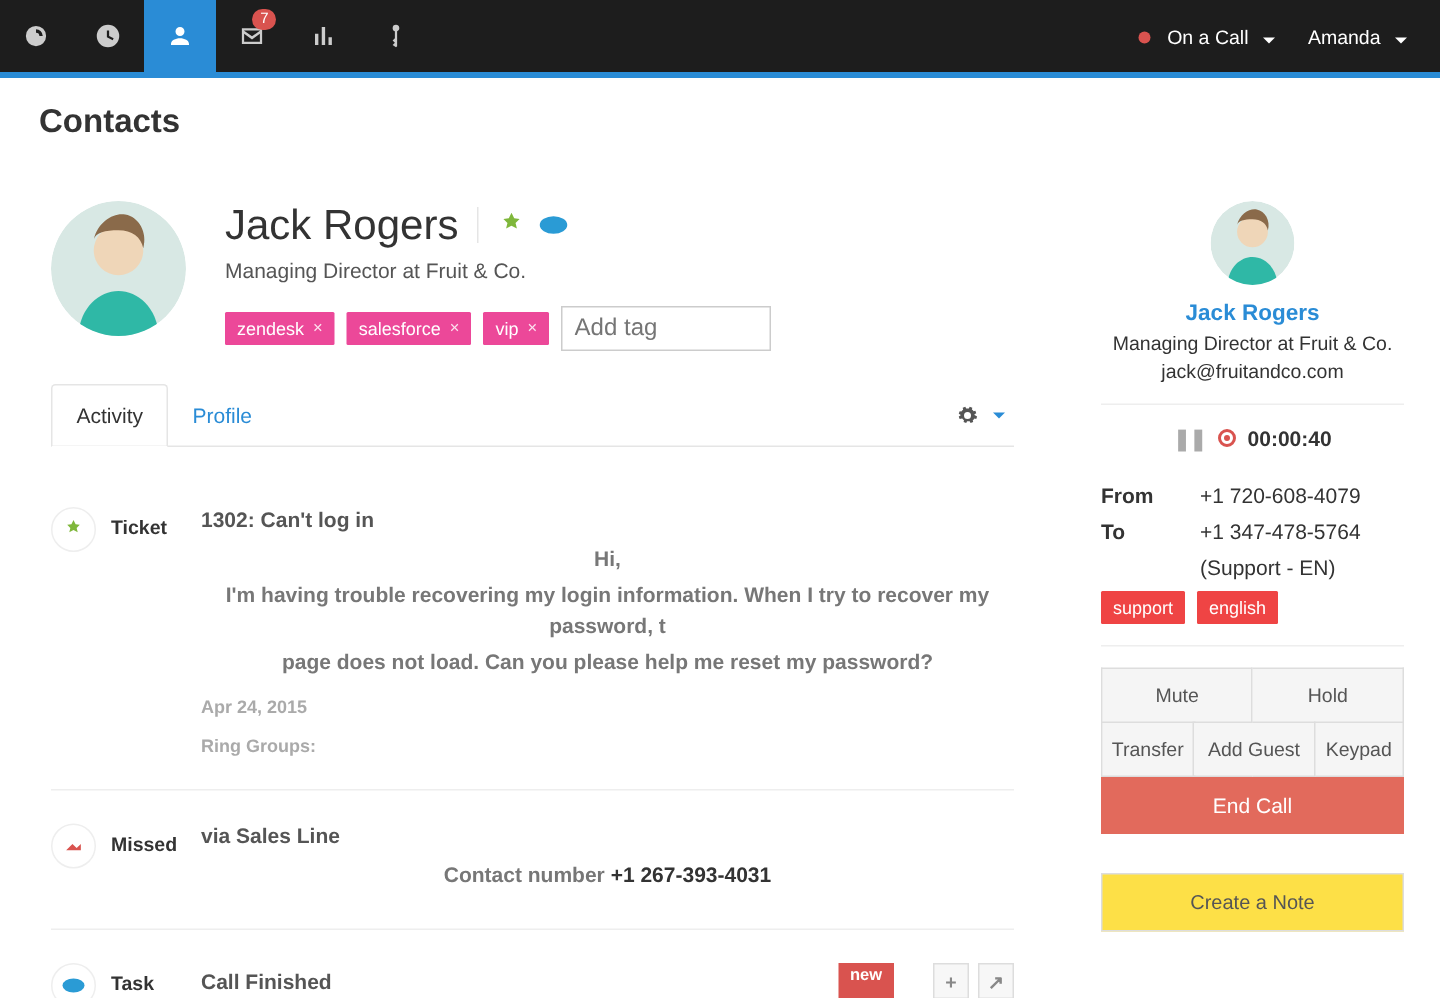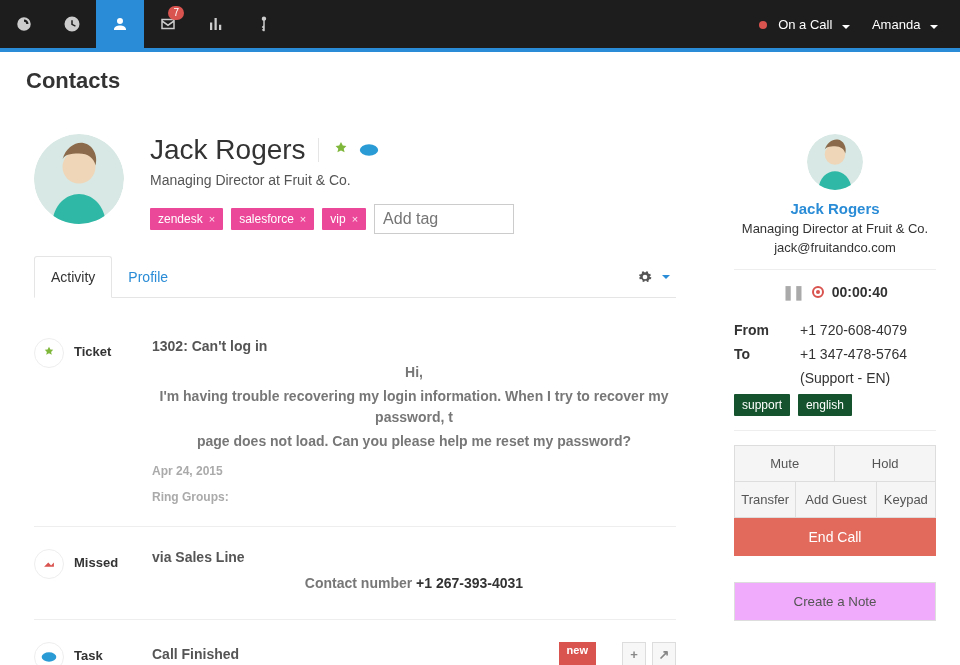--- a/index.html
+++ b/index.html
@@ -35,21 +35,21 @@
   .add-tag{border:1px solid #ccc;height:30px;width:140px;padding:0 8px;color:#999;font-size:16px;}
   
   .tabs-row{display:flex;align-items:center;border-bottom:1px solid #e5e5e5;margin-top:22px;}
   .tab{padding:12px 16px;font-size:14px;color:#2a8cd6;cursor:pointer;}
   .tab.active{color:#333;border:1px solid #e5e5e5;border-bottom:1px solid #fff;margin-bottom:-1px;border-radius:3px 3px 0 0;}
   .tabs-spacer{flex:1;}
   .gear{color:#555;padding:0 6px;display:inline-flex;align-items:center;gap:4px;}
   .gear .caret{border-top-color:#2a8cd6;}
   
   .items{padding:18px 0;}
-  .item{display:flex;gap:18px;border-top:1px solid #eee;padding:22px 0;}
+  .item{display:flex;border-top:1px solid #eee;padding:22px 0;}
   .item:first-child{border-top:none;}
   .item-left{width:100px;display:flex;align-items:flex-start;gap:10px;}
   .circ{width:30px;height:30px;border-radius:50%;background:#fff;border:1px solid #eee;display:flex;align-items:center;justify-content:center;}
   .item-left strong{font-size:13px;padding-top:6px;}
   .item-body{flex:1;color:#777;font-weight:bold;}
   .item-title{color:#555;margin-bottom:8px;}
   .item-body p{margin:3px 0;line-height:1.5;text-align:center;}
   .meta{color:#aaa;font-size:12px;margin-top:12px;}
   .newtag{background:#d9534f;color:#fff;font-size:11px;padding:2px 8px;}
   .task-row{display:flex;align-items:center;gap:10px;}
@@ -61,25 +61,25 @@
   .avatar-sm svg{width:100%;height:100%;}
   .side-name{color:#2a8cd6;font-weight:bold;font-size:15px;}
   .side-sub{color:#333;font-size:13px;margin-top:4px;}
   .hr{border:none;border-top:1px solid #eee;margin:14px 0;}
   .timer{display:flex;align-items:center;justify-content:center;gap:8px;font-weight:bold;}
   .rec{width:12px;height:12px;border-radius:50%;border:2px solid #d9534f;display:inline-block;position:relative;}
   .rec::after{content:"";position:absolute;inset:2px;background:#d9534f;border-radius:50%;}
   .pause{color:#aaa;letter-spacing:-1px;}
   .call-row{display:flex;gap:18px;margin:8px 0;font-size:14px;}
   .call-row .lab{width:48px;font-weight:bold;}
-  .pill{background:#14532d;color:#fff;font-size:12px;padding:4px 8px;display:inline-block;margin-right:4px;border-radius:1px;}
+  .pill{background:#ef4444;color:#fff;font-size:12px;padding:4px 8px;display:inline-block;margin-right:4px;border-radius:1px;}
   .btn-grid{width:100%;border-collapse:collapse;margin-top:6px;}
   .btn-grid td{border:1px solid #ddd;background:#f5f5f5;text-align:center;font-size:13px;color:#555;padding:10px 0;cursor:pointer;}
   .btn-end{width:100%;background:#e26a5c;color:#fff;border:none;padding:11px 0;font-size:14px;margin-top:0;cursor:pointer;}
-  .btn-note{width:100%;background:#f0abfc;border:1px solid #ddd;padding:11px 0;color:#555;margin-top:26px;cursor:pointer;}
+  .btn-note{width:100%;background:#fde047;border:1px solid #ddd;padding:11px 0;color:#555;margin-top:26px;cursor:pointer;}
   .contact-num{color:#333;}
 </style>
 </head>
 <body>
 
 <div class="topbar">
   <div class="nav-icon">
     <svg viewBox="0 0 24 24">
         <path d="M12 3a9 9 0 100 18 9 9 0 000-18zm0 3a6 6 0 016 6h-3a3 3 0 00-3-3V6z"></path>
       </svg>

